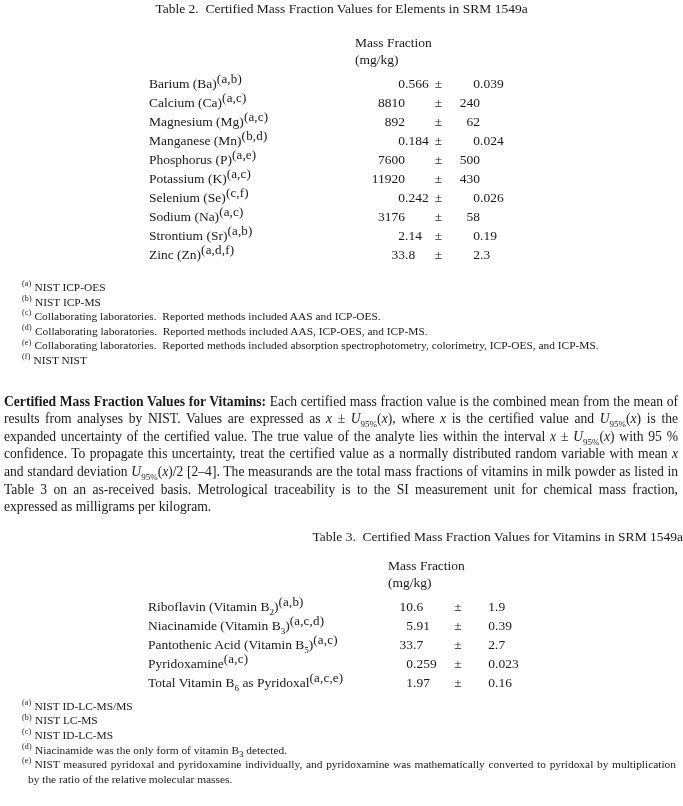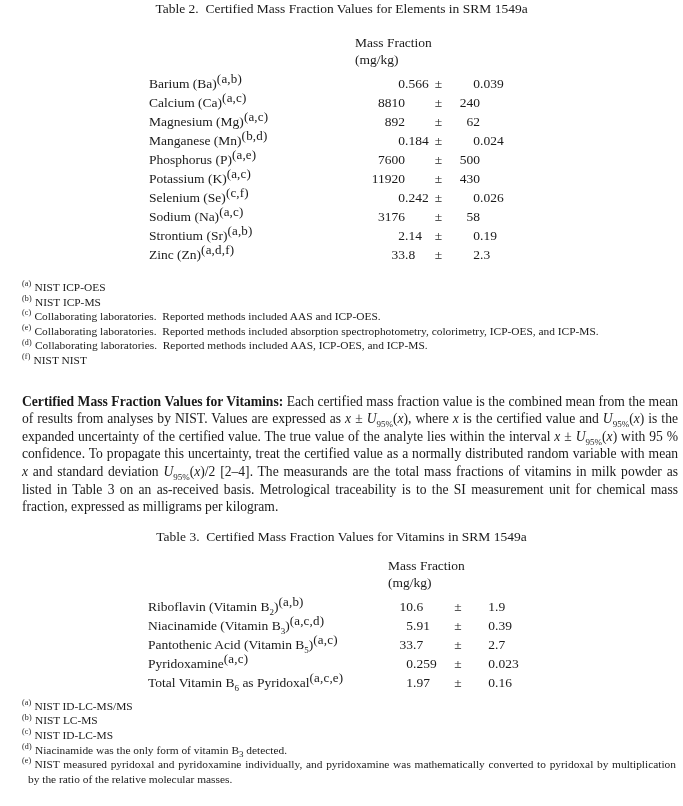--- a/index.html
+++ b/index.html
@@ -7,21 +7,21 @@
     width:683px;height:806px;overflow:hidden;
     background:#ffffff;color:#1a1a1a;
     font-family:"Liberation Serif","DejaVu Serif",serif;
     font-size:13.5px;
   }
   .page{position:relative;width:683px;height:806px;}
   .tbl-title{
     text-align:center;line-height:17px;
     white-space:pre-wrap;
   }
-  #t3-title{margin-top:12px;}
+  #t3-title{margin-top:12px;text-align:right;}
   table.data{
     border-collapse:collapse;table-layout:fixed;
     font-size:13.5px;
   }
   #t2{margin-left:149px;margin-top:17px;width:361px;}
   #t3{margin-left:148px;margin-top:12px;width:382px;}
   table.data td{padding:0;vertical-align:baseline;line-height:19px;}
   tr.hdr-row td{line-height:17px;text-align:left;white-space:pre-wrap;}
   tr.hdr-row.last td{padding-bottom:6px;}
   #t2 tr.hdr-row td.hdr{padding-right:25px;}
@@ -36,21 +36,21 @@
     margin-left:22px;margin-right:7px;
     font-size:11.4px;line-height:14.6px;
     text-align:justify;
   }
   #fn2{margin-top:16px;}
   #fn3{margin-top:7px;}
   .fn{padding-left:6px;text-indent:-6px;}
   .fn sup{margin-right:3px;font-size:8px;}
   .fn .fn-text{white-space:pre-wrap;}
   .para{
-    margin:25px 5px 0 22px;
+    margin:25px 5px 0 4px;
     text-align:justify;
     font-size:13.6px;line-height:17.6px;
   }
   .para b{font-weight:bold;}
   .para i{font-style:italic;}
   .para sub{font-size:9px;}
 </style>
 </head>
 <body>
 
@@ -158,22 +158,22 @@
           <td class="c-ui">2</td>
           <td class="c-uf">.3</td>
         </tr>
       </tbody>
   </table>
 
   <div class="fns" id="fn2">
       <div class="fn"><sup>(a)</sup><span class="fn-text">NIST ICP-OES</span></div>
       <div class="fn"><sup>(b)</sup><span class="fn-text">NIST ICP-MS</span></div>
       <div class="fn"><sup>(c)</sup><span class="fn-text">Collaborating laboratories.  Reported methods included AAS and ICP-OES.</span></div>
+      <div class="fn"><sup>(d)</sup><span class="fn-text">Collaborating laboratories.  Reported methods included AAS, ICP-OES, and ICP-MS.</span></div>
       <div class="fn"><sup>(e)</sup><span class="fn-text">Collaborating laboratories.  Reported methods included absorption spectrophotometry, colorimetry, ICP-OES, and ICP-MS.</span></div>
-      <div class="fn"><sup>(d)</sup><span class="fn-text">Collaborating laboratories.  Reported methods included AAS, ICP-OES, and ICP-MS.</span></div>
       <div class="fn"><sup>(f)</sup><span class="fn-text">NIST NIST</span></div>
     </div>
 
   <p class="para"><b>Certified Mass Fraction Values for Vitamins:</b><span>  Each certified mass fraction value is the combined mean from the mean of results from analyses by NIST.  Values are expressed as </span><i>x</i><span> ± </span><i>U</i><sub>95%</sub><span>(</span><i>x</i><span>), where </span><i>x</i><span> is the certified value and </span><i>U</i><sub>95%</sub><span>(</span><i>x</i><span>) is the expanded uncertainty of the certified value.  The true value of the analyte lies within the interval </span><i>x</i><span> ± </span><i>U</i><sub>95%</sub><span>(</span><i>x</i><span>) with 95 % confidence.  To propagate this uncertainty, treat the certified value as a normally distributed random variable with mean </span><i>x</i><span> and standard deviation </span><i>U</i><sub>95%</sub><span>(</span><i>x</i><span>)/2 [2–4].  The measurands are the total mass fractions of vitamins in milk powder as listed in Table 3 on an as-received basis.  Metrological traceability is to the SI measurement unit for chemical mass fraction, expressed as milligrams per kilogram.</span></p>
 
   <div class="tbl-title" id="t3-title">Table 3.  Certified Mass Fraction Values for Vitamins in SRM 1549a</div>
 
   <table class="data" id="t3">
     <colgroup>
       <col style="width:215px">

